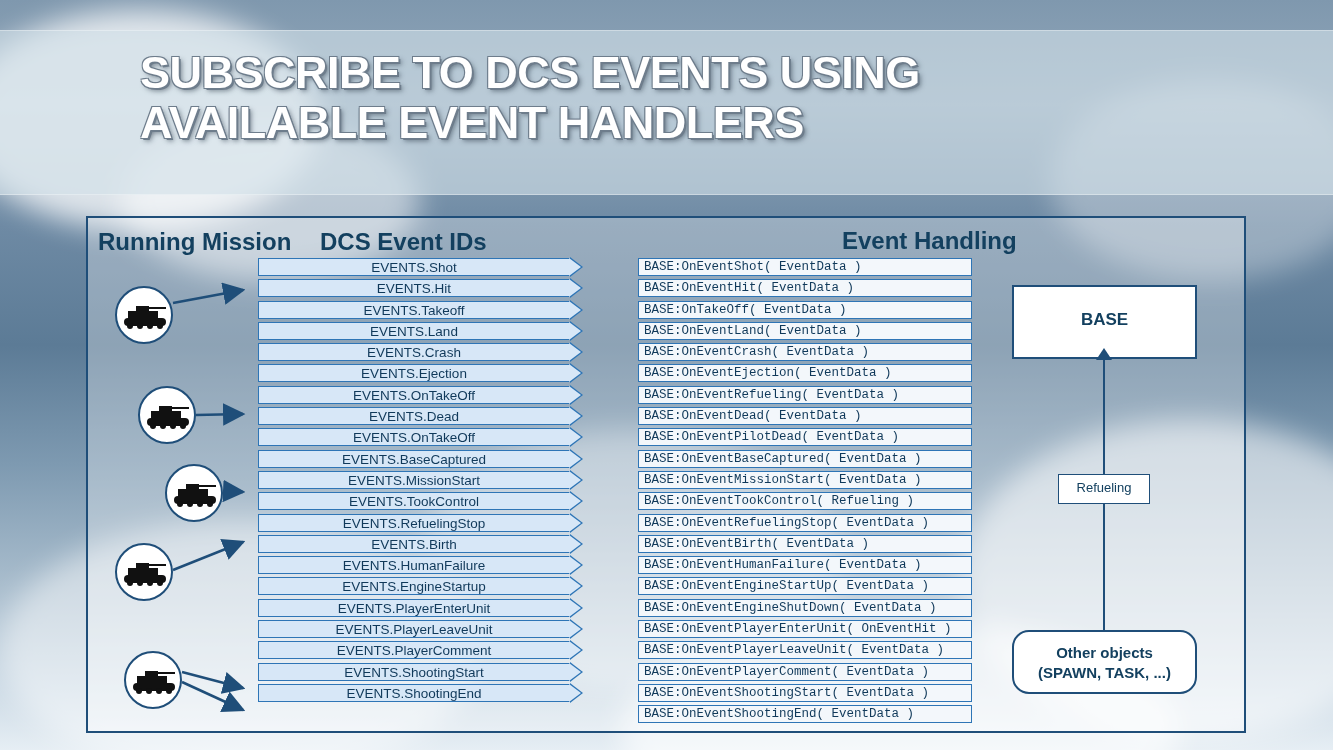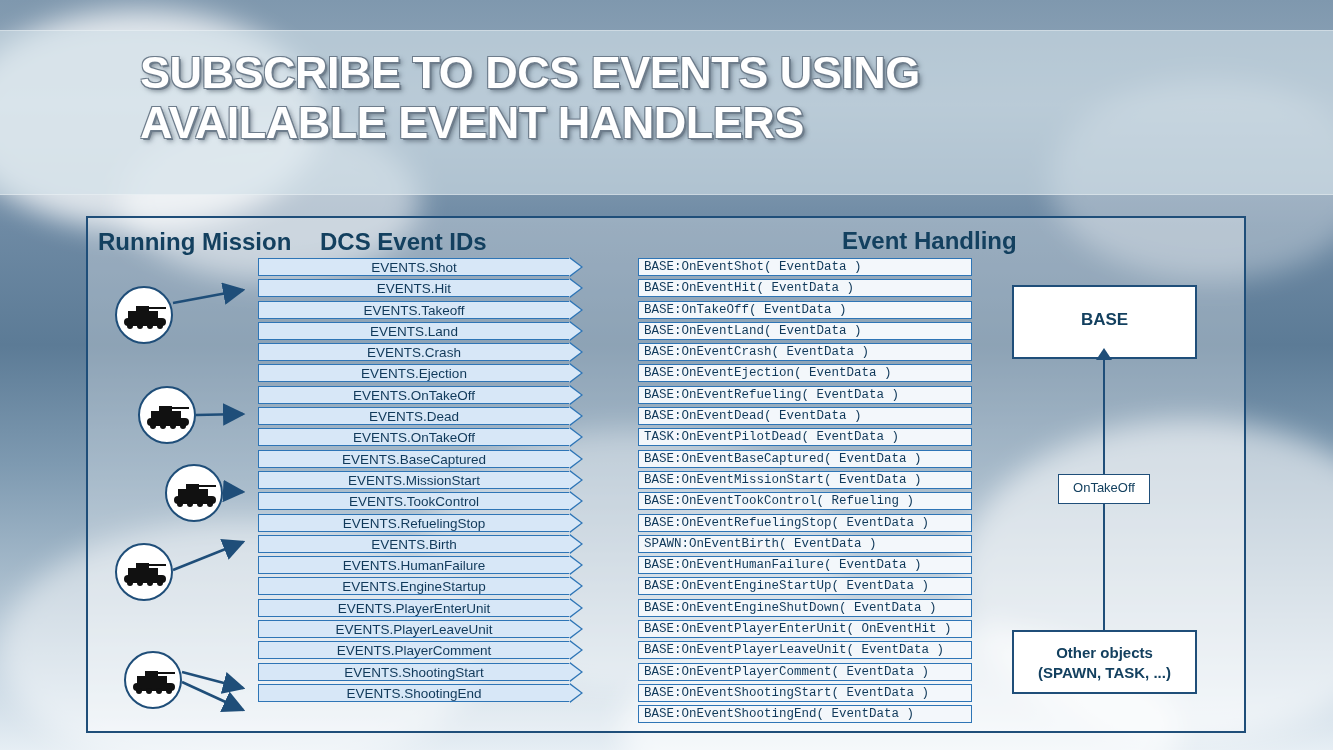--- a/index.html
+++ b/index.html
@@ -318,36 +318,36 @@
 
   <div class="handlers">
     <div class="handler">BASE:OnEventShot( EventData )</div>
     <div class="handler">BASE:OnEventHit( EventData )</div>
     <div class="handler">BASE:OnTakeOff( EventData )</div>
     <div class="handler">BASE:OnEventLand( EventData )</div>
     <div class="handler">BASE:OnEventCrash( EventData )</div>
     <div class="handler">BASE:OnEventEjection( EventData )</div>
     <div class="handler">BASE:OnEventRefueling( EventData )</div>
     <div class="handler">BASE:OnEventDead( EventData )</div>
-    <div class="handler">TASK:OnEventPilotDead( EventData )</div>
+    <div class="handler">BASE:OnEventPilotDead( EventData )</div>
     <div class="handler">BASE:OnEventBaseCaptured( EventData )</div>
     <div class="handler">BASE:OnEventMissionStart( EventData )</div>
     <div class="handler">BASE:OnEventTookControl( Refueling )</div>
     <div class="handler">BASE:OnEventRefuelingStop( EventData )</div>
-    <div class="handler">SPAWN:OnEventBirth( EventData )</div>
+    <div class="handler">BASE:OnEventBirth( EventData )</div>
     <div class="handler">BASE:OnEventHumanFailure( EventData )</div>
     <div class="handler">BASE:OnEventEngineStartUp( EventData )</div>
     <div class="handler">BASE:OnEventEngineShutDown( EventData )</div>
     <div class="handler">BASE:OnEventPlayerEnterUnit( OnEventHit )</div>
     <div class="handler">BASE:OnEventPlayerLeaveUnit( EventData )</div>
     <div class="handler">BASE:OnEventPlayerComment( EventData )</div>
     <div class="handler">BASE:OnEventShootingStart( EventData )</div>
     <div class="handler">BASE:OnEventShootingEnd( EventData )</div>
   </div>
 
   <div class="rbox base">BASE</div>
   <div class="inherit-arrow"></div>
   <div class="inherit-line"></div>
-  <div class="rbox inherited">OnTakeOff</div>
-  <div class="rbox other" style="white-space: pre-line;">Other objects
+  <div class="rbox inherited">Refueling</div>
+  <div class="rbox other" style="white-space: pre-line; border-radius: 17px;">Other objects
 (SPAWN, TASK, ...)</div>
 
 </div>
 
 </body></html>

